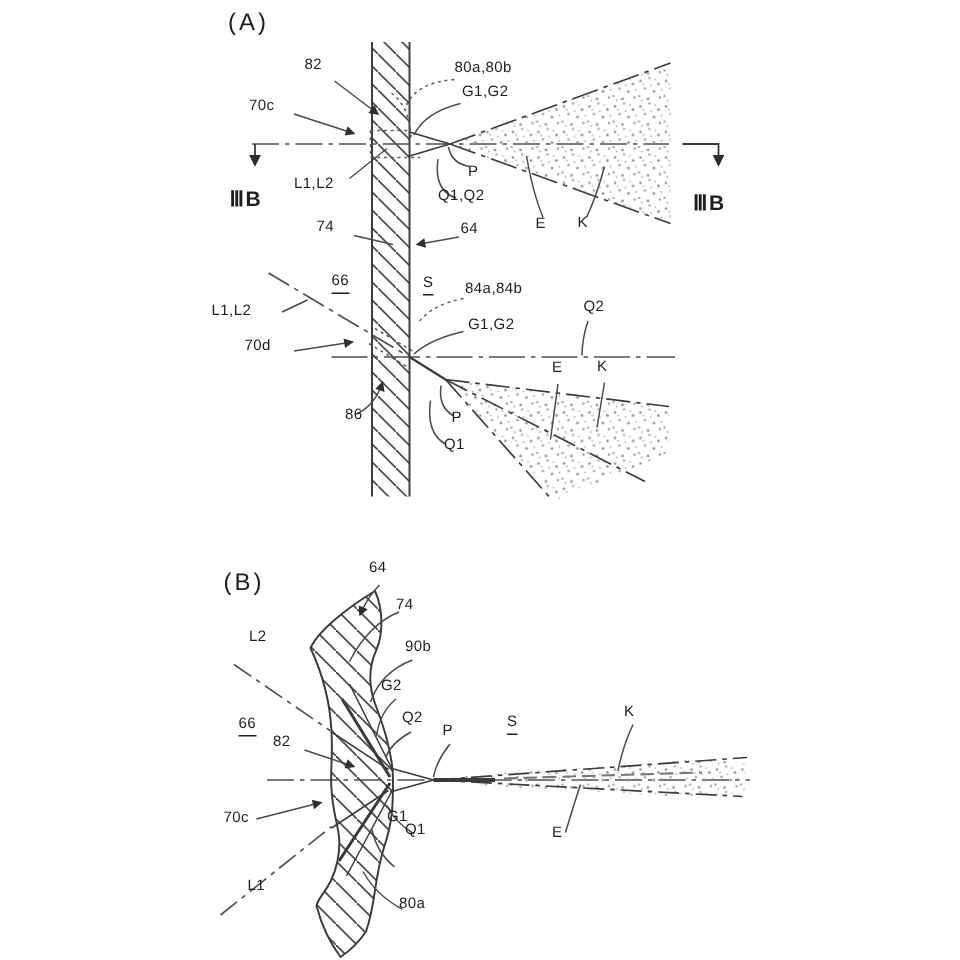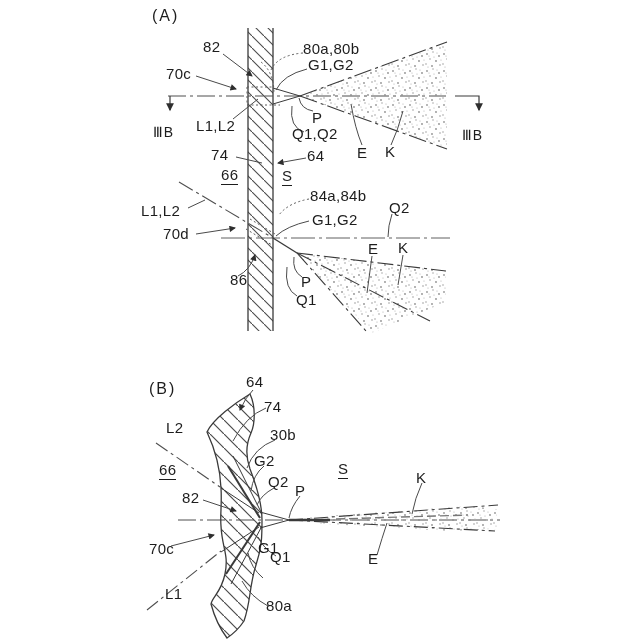--- a/index.html
+++ b/index.html
@@ -2,26 +2,26 @@
 <html><head>
 <meta charset="utf-8">
 <style>
   html,body{margin:0;padding:0;background:#f4f4f2;}
   #canvas{
     position:relative;width:640px;height:640px;background:#ffffff;
     font-family:"Liberation Sans", sans-serif;overflow:hidden;
   }
   #art{position:absolute;left:0;top:0;}
   .lbl{
-    position:absolute;color:#1d1d1d;font-size:15px;line-height:1;
+    position:absolute;color:#1d1d1d;font-size:10px;line-height:1;
     white-space:nowrap;letter-spacing:0.3px;
   }
   .panel{font-size:16px;letter-spacing:2px;}
-  .ul{border-bottom:1.4px solid #1d1d1d;padding-bottom:2px;}
-  .sec{font-size:14px;font-weight:normal;letter-spacing:1px;}
+  .ul{border-bottom:1.4px solid #1d1d1d;padding-bottom:2px;margin-top:16px;}
+  .sec{font-size:14px;font-weight:bold;letter-spacing:1px;}
 </style>
 </head>
 <body>
 
 <div id="canvas">
 
   <svg id="art" width="640" height="640" viewBox="0 0 640 640">
     <defs>
       <marker id="arr" viewBox="0 0 10 10" refX="8.5" refY="5" markerWidth="8.5" markerHeight="6.5" orient="auto-start-reverse">
         <path d="M0,0 L10,5 L0,10 z" fill="#2e2e2e"></path>
@@ -199,21 +199,21 @@
   <span class="lbl" style="left:230px;top:272px">86</span>
   <span class="lbl" style="left:301px;top:274px">P</span>
   <span class="lbl" style="left:296px;top:292px">Q1</span>
   <span class="lbl" style="left:368px;top:241px">E</span>
   <span class="lbl" style="left:398px;top:240px">K</span>
 
   <span class="lbl panel" style="left:149px;top:381px">(B)</span>
   <span class="lbl" style="left:246px;top:374px">64</span>
   <span class="lbl" style="left:264px;top:399px">74</span>
   <span class="lbl" style="left:166px;top:420px">L2</span>
-  <span class="lbl" style="left:270px;top:427px">30b</span>
+  <span class="lbl" style="left:270px;top:427px">90b</span>
   <span class="lbl" style="left:254px;top:453px">G2</span>
   <span class="lbl ul" style="left:159px;top:462px">66</span>
   <span class="lbl" style="left:268px;top:474px">Q2</span>
   <span class="lbl" style="left:295px;top:483px">P</span>
   <span class="lbl" style="left:182px;top:490px">82</span>
   <span class="lbl ul" style="left:338px;top:461px">S</span>
   <span class="lbl" style="left:416px;top:470px">K</span>
   <span class="lbl" style="left:149px;top:541px">70c</span>
   <span class="lbl" style="left:270px;top:549px">Q1</span>
   <span class="lbl" style="left:258px;top:540px">G1</span>

